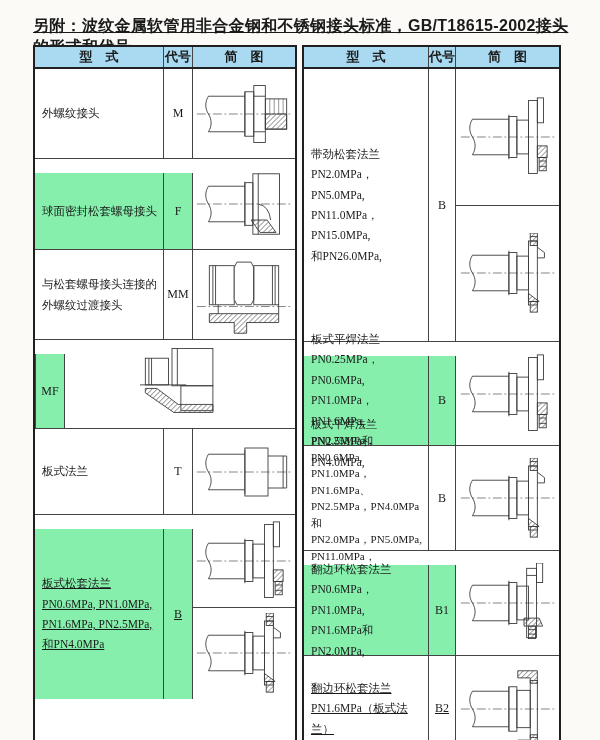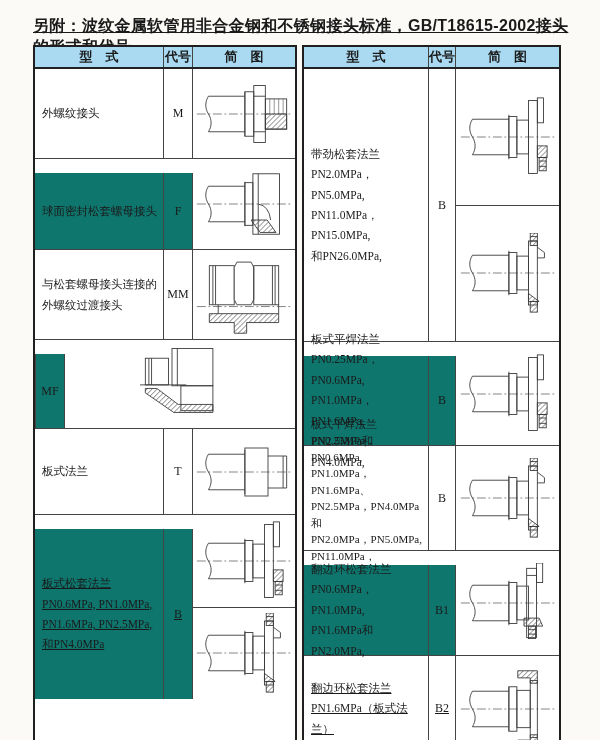--- a/index.html
+++ b/index.html
@@ -41,21 +41,21 @@
   .tbl-right .c-type{width:124px;}
   .tbl-right .c-code{width:28px;}
   .tbl-left .hc-type{width:128px;}
   .tbl-left .hc-code{width:30px;border-left:1px solid #444;border-right:1px solid #444;}
   .tbl-right .hc-type{width:124px;}
   .tbl-right .hc-code{width:28px;border-left:1px solid #444;border-right:1px solid #444;}
   .hc-diag{flex:1;}
   .c-diag{flex:1;display:flex;flex-direction:column;}
   .sub{flex:1;display:flex;align-items:center;justify-content:center;}
   .sub + .sub{border-top:1px solid #444;}
-  .hl{background:#0f766e;margin-top:14px;}
+  .hl{background:#86efac;margin-top:14px;}
   svg.diag{width:98px;height:80px;stroke:#3a3a3a;fill:none;stroke-width:1;}
 </style>
 </head>
 <body>
 
 <svg width="0" height="0" style="position:absolute" aria-hidden="true">
   <defs>
     <pattern id="h" patternUnits="userSpaceOnUse" width="4" height="4" patternTransform="rotate(45)">
       <path d="M0,0 V4" stroke="#666" stroke-width="1.4"></path>
     </pattern>

